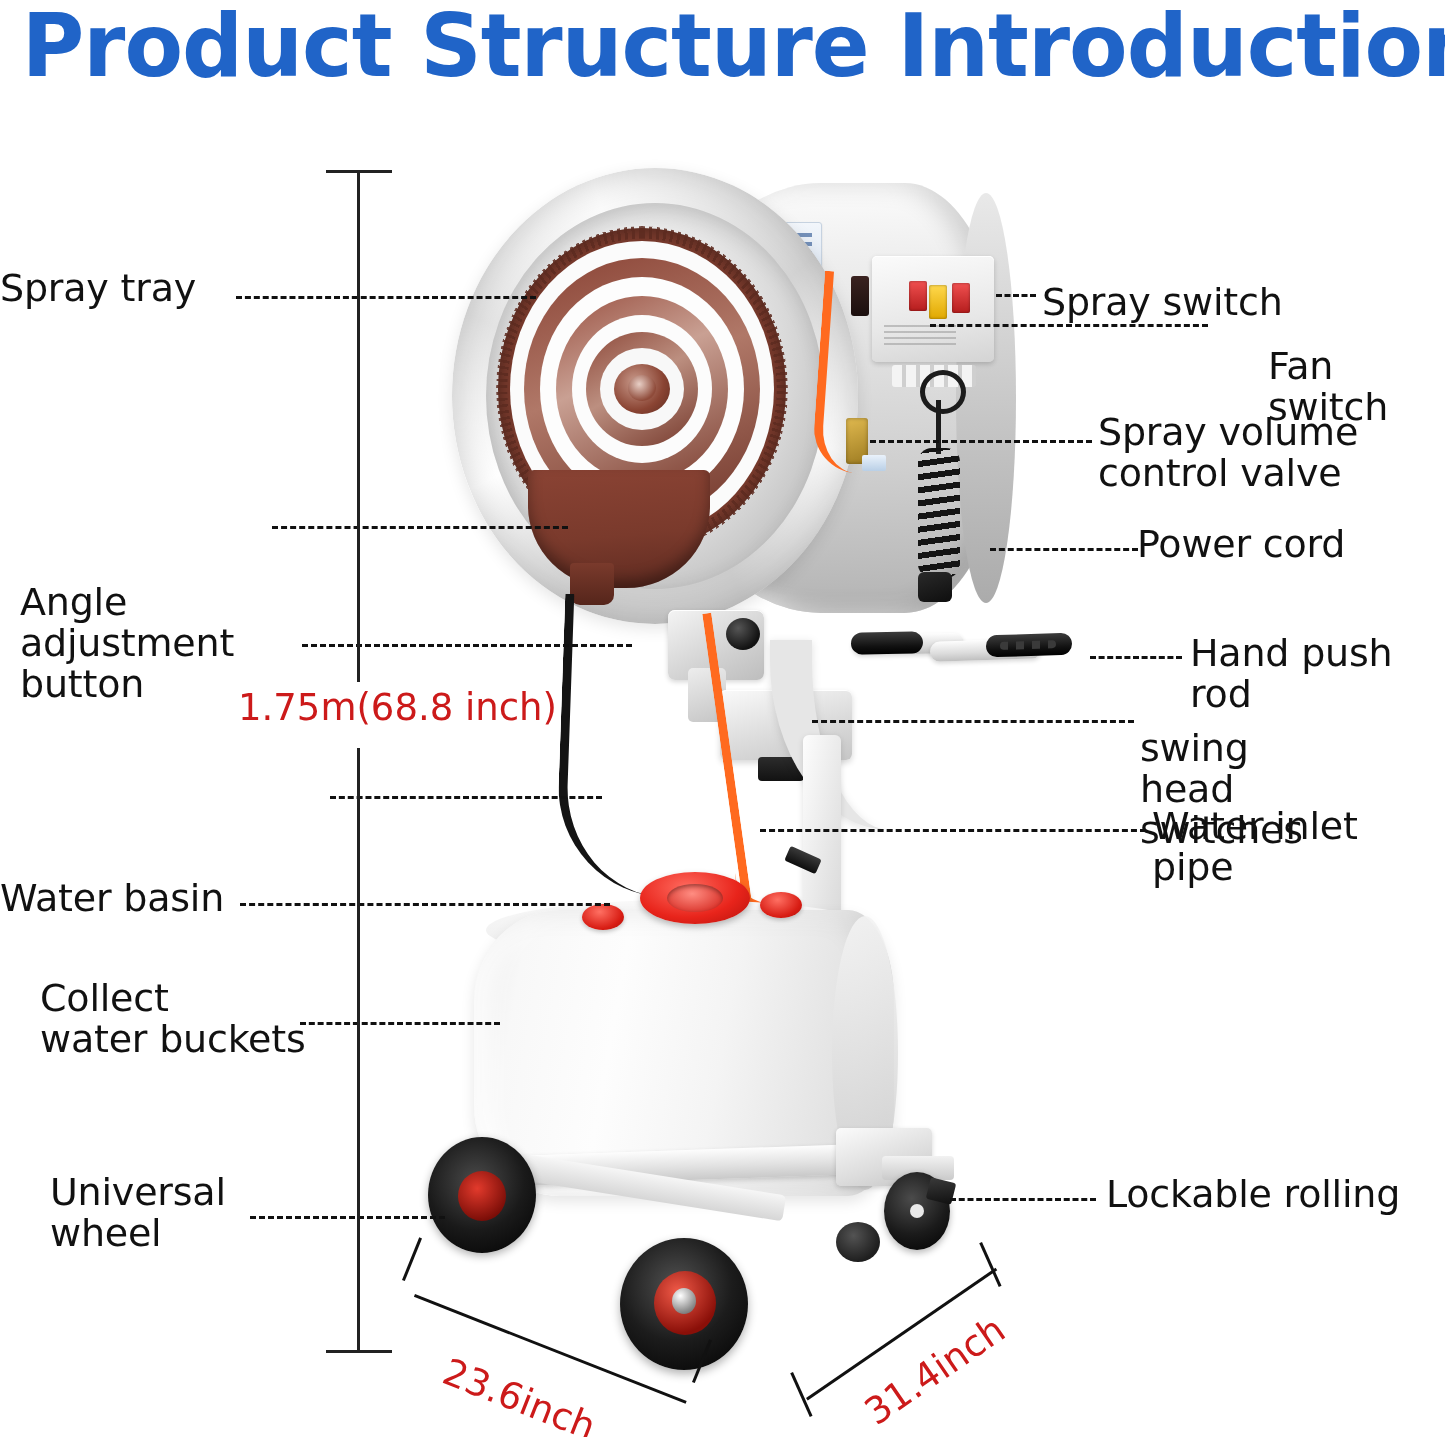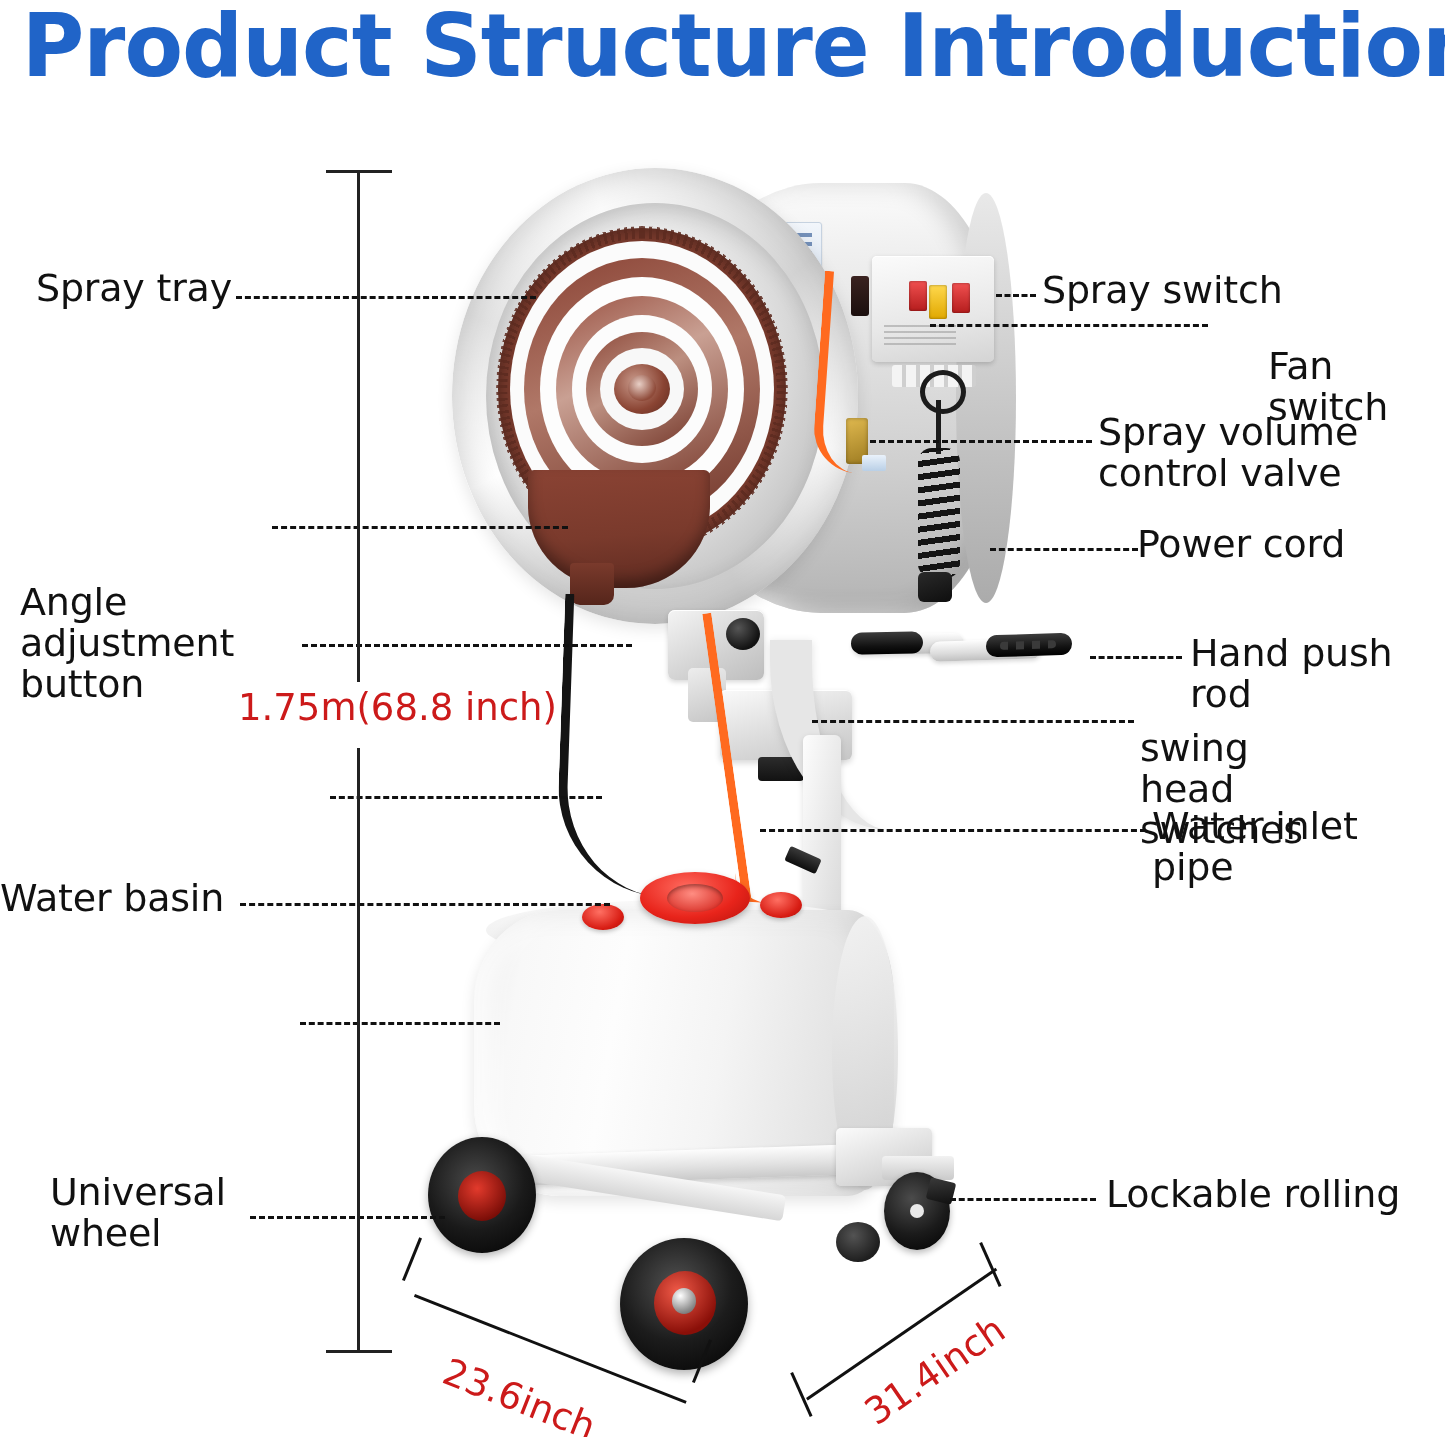--- a/index.html
+++ b/index.html
@@ -19,21 +19,21 @@
     white-space:nowrap;
   }
 
   
   .lbl{
     position:absolute;
     font-family:"DejaVu Sans","Liberation Sans",sans-serif;
     font-size:38px;line-height:41px;color:#111;
     white-space:pre-line;letter-spacing:-0.2px;
   }
-  .lbl.r{text-align:right;}
+  .lbl.r{text-align:left;}
   .lbl.l{text-align:left;}
   .lbl.c{text-align:left;}
 
   
   .dash{
     position:absolute;height:0;border-top:3px dashed #111;
   }
 
   
   .dim{
@@ -402,28 +402,30 @@
 
   <div class="lbl c" style="left:20px;top:582px;width:320px;">Angle adjustment
 button</div>
   <div class="dash" style="left:302px;top:644px;width:330px;"></div>
 
   <div class="dash" style="left:330px;top:796px;width:272px;"></div>
 
   <div class="lbl l" style="left:0px;top:878px;width:240px;">Water basin</div>
   <div class="dash" style="left:240px;top:903px;width:370px;"></div>
 
+  <div class="lbl c" style="left:40px;top:978px;width:268px;">Collect
+water buckets</div>
   <div class="dash" style="left:300px;top:1022px;width:200px;"></div>
 
   <div class="lbl c" style="left:50px;top:1172px;width:236px;">Universal
 wheel</div>
   <div class="dash" style="left:250px;top:1216px;width:195px;"></div>
 
   <div class="dash" style="left:996px;top:294px;width:40px;"></div>
-  <div class="lbl l" style="left:1042px;top:270px;">Spray switch</div>
+  <div class="lbl l" style="left:1042px;top:282px;">Spray switch</div>
 
   <div class="dash" style="left:930px;top:324px;width:278px;"></div>
   <div class="lbl l" style="left:1268px;top:302px;margin-top:44px;">Fan switch</div>
 
   <div class="dash" style="left:870px;top:440px;width:222px;"></div>
   <div class="lbl l" style="left:1098px;top:412px;">Spray volume
 control valve</div>
 
   <div class="dash" style="left:990px;top:548px;width:148px;"></div>
   <div class="lbl l" style="left:1137px;top:524px;">Power cord</div>

